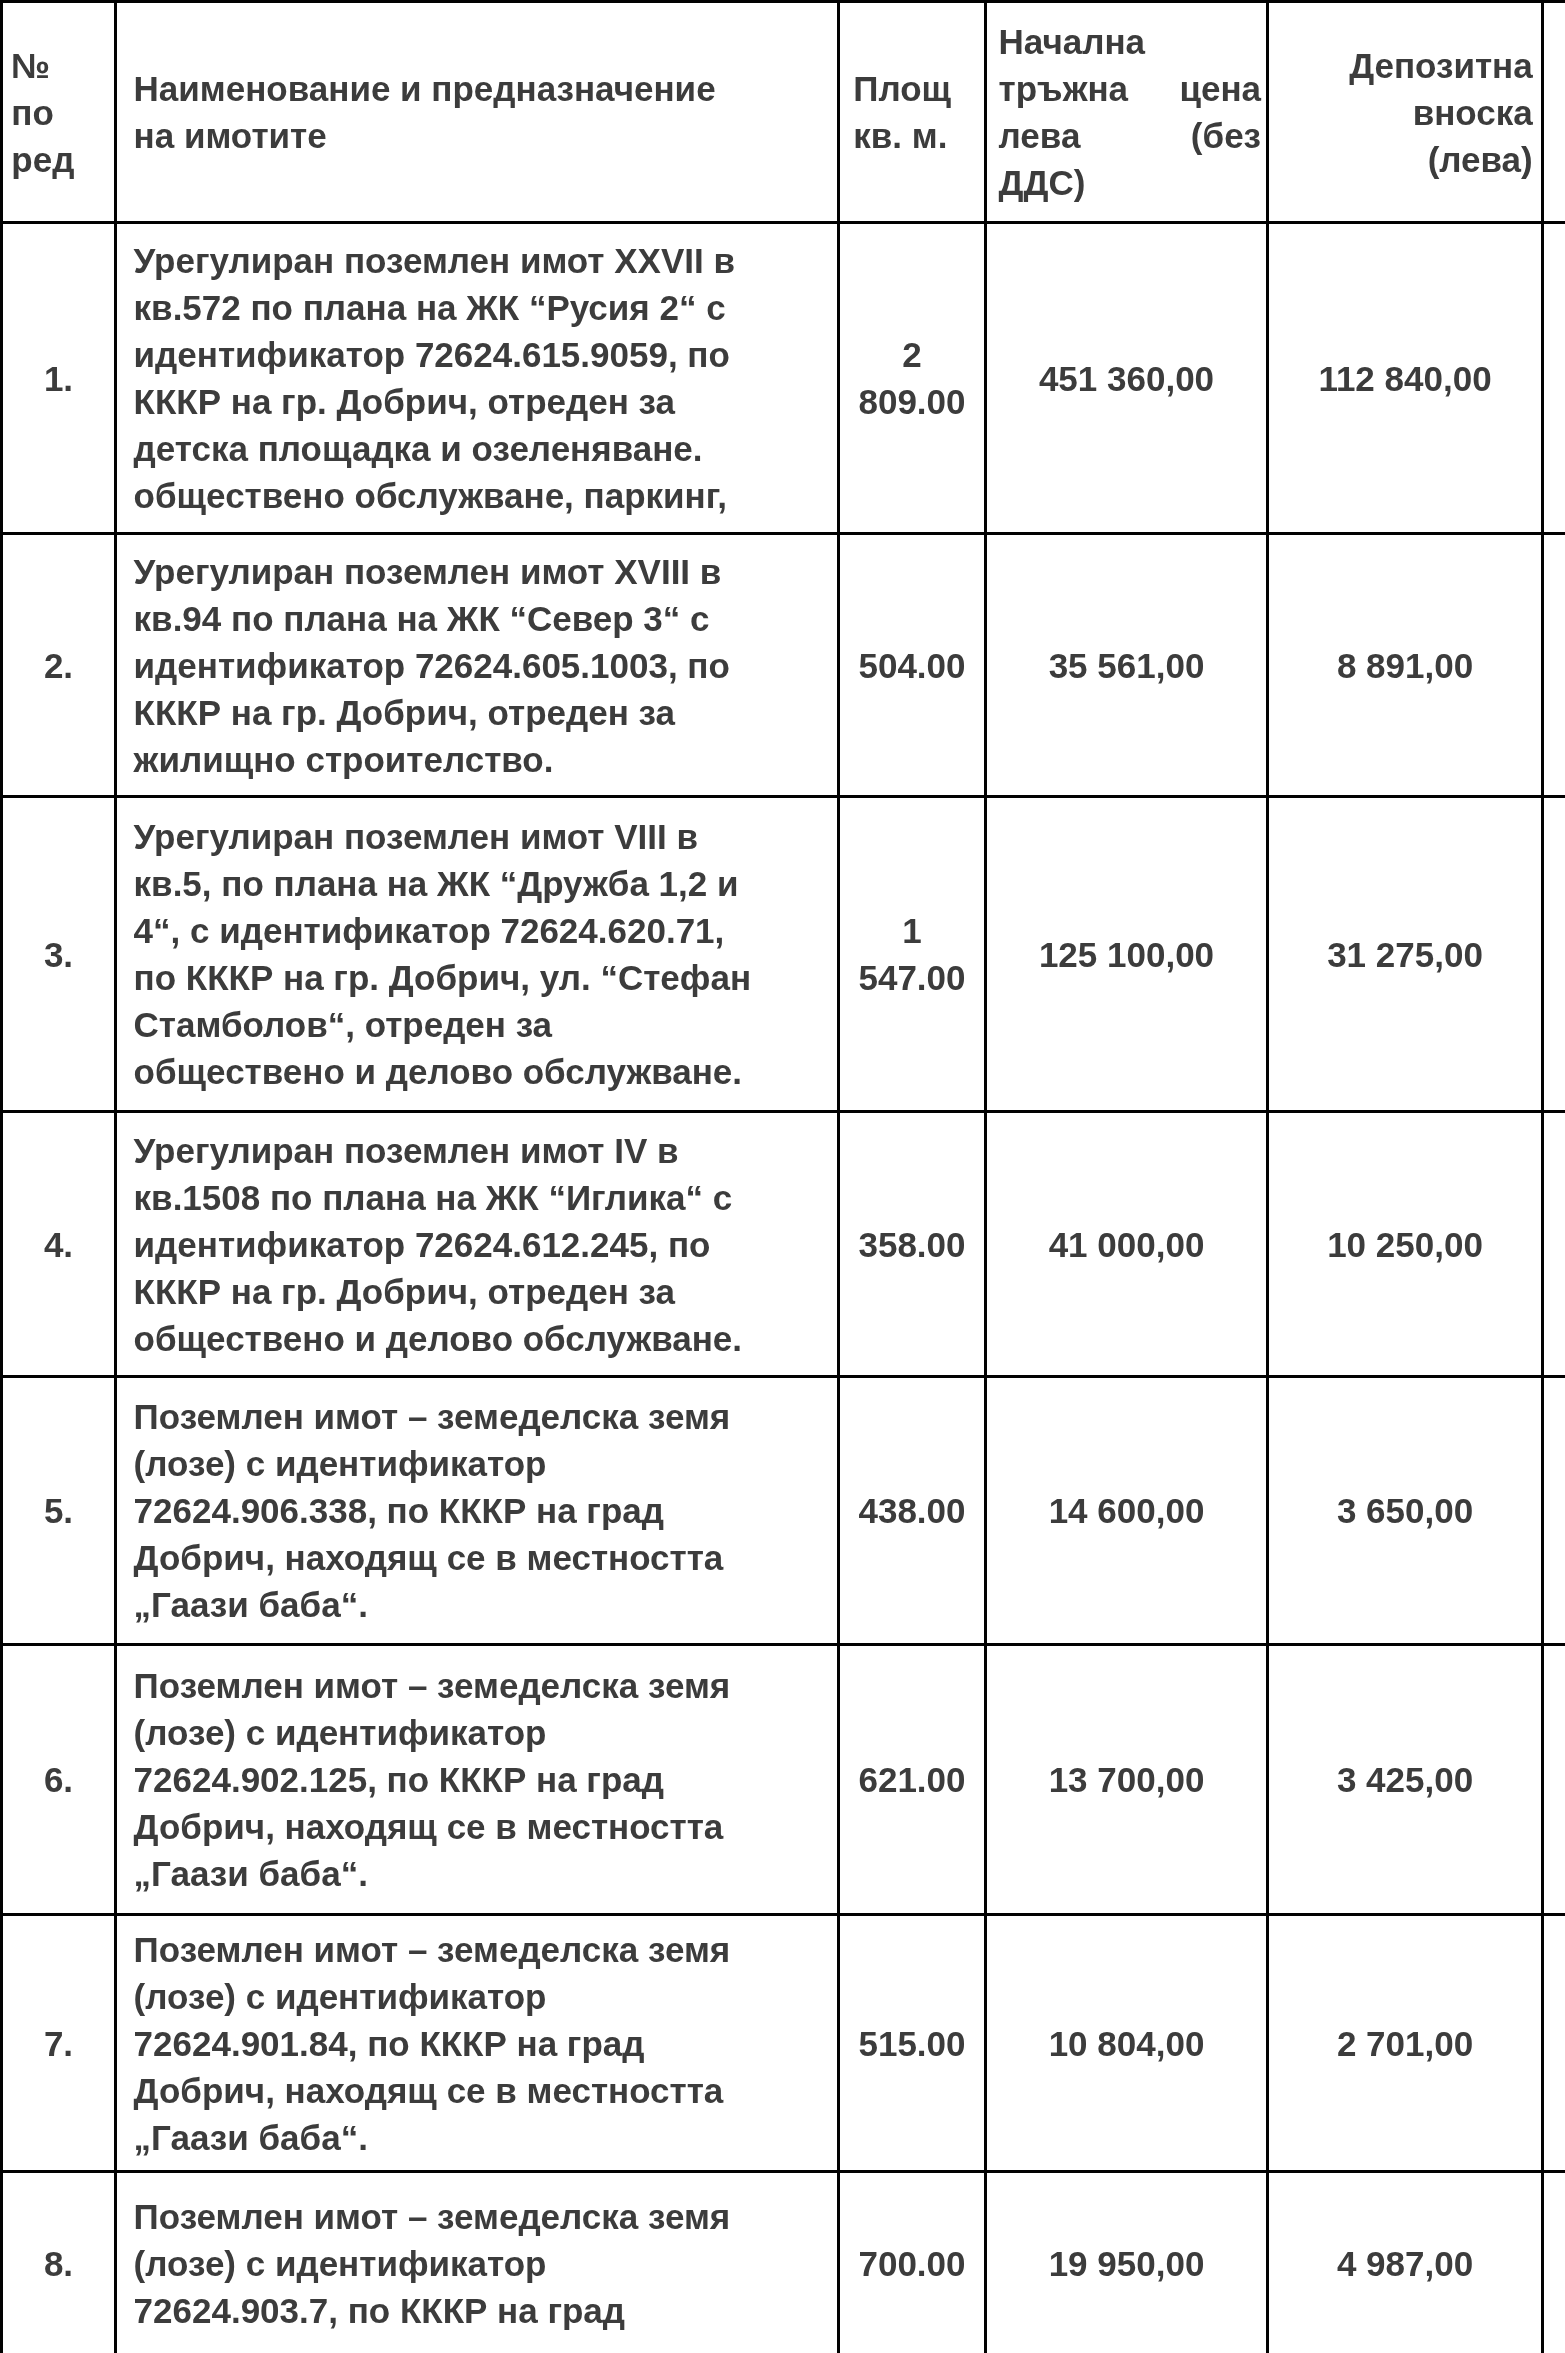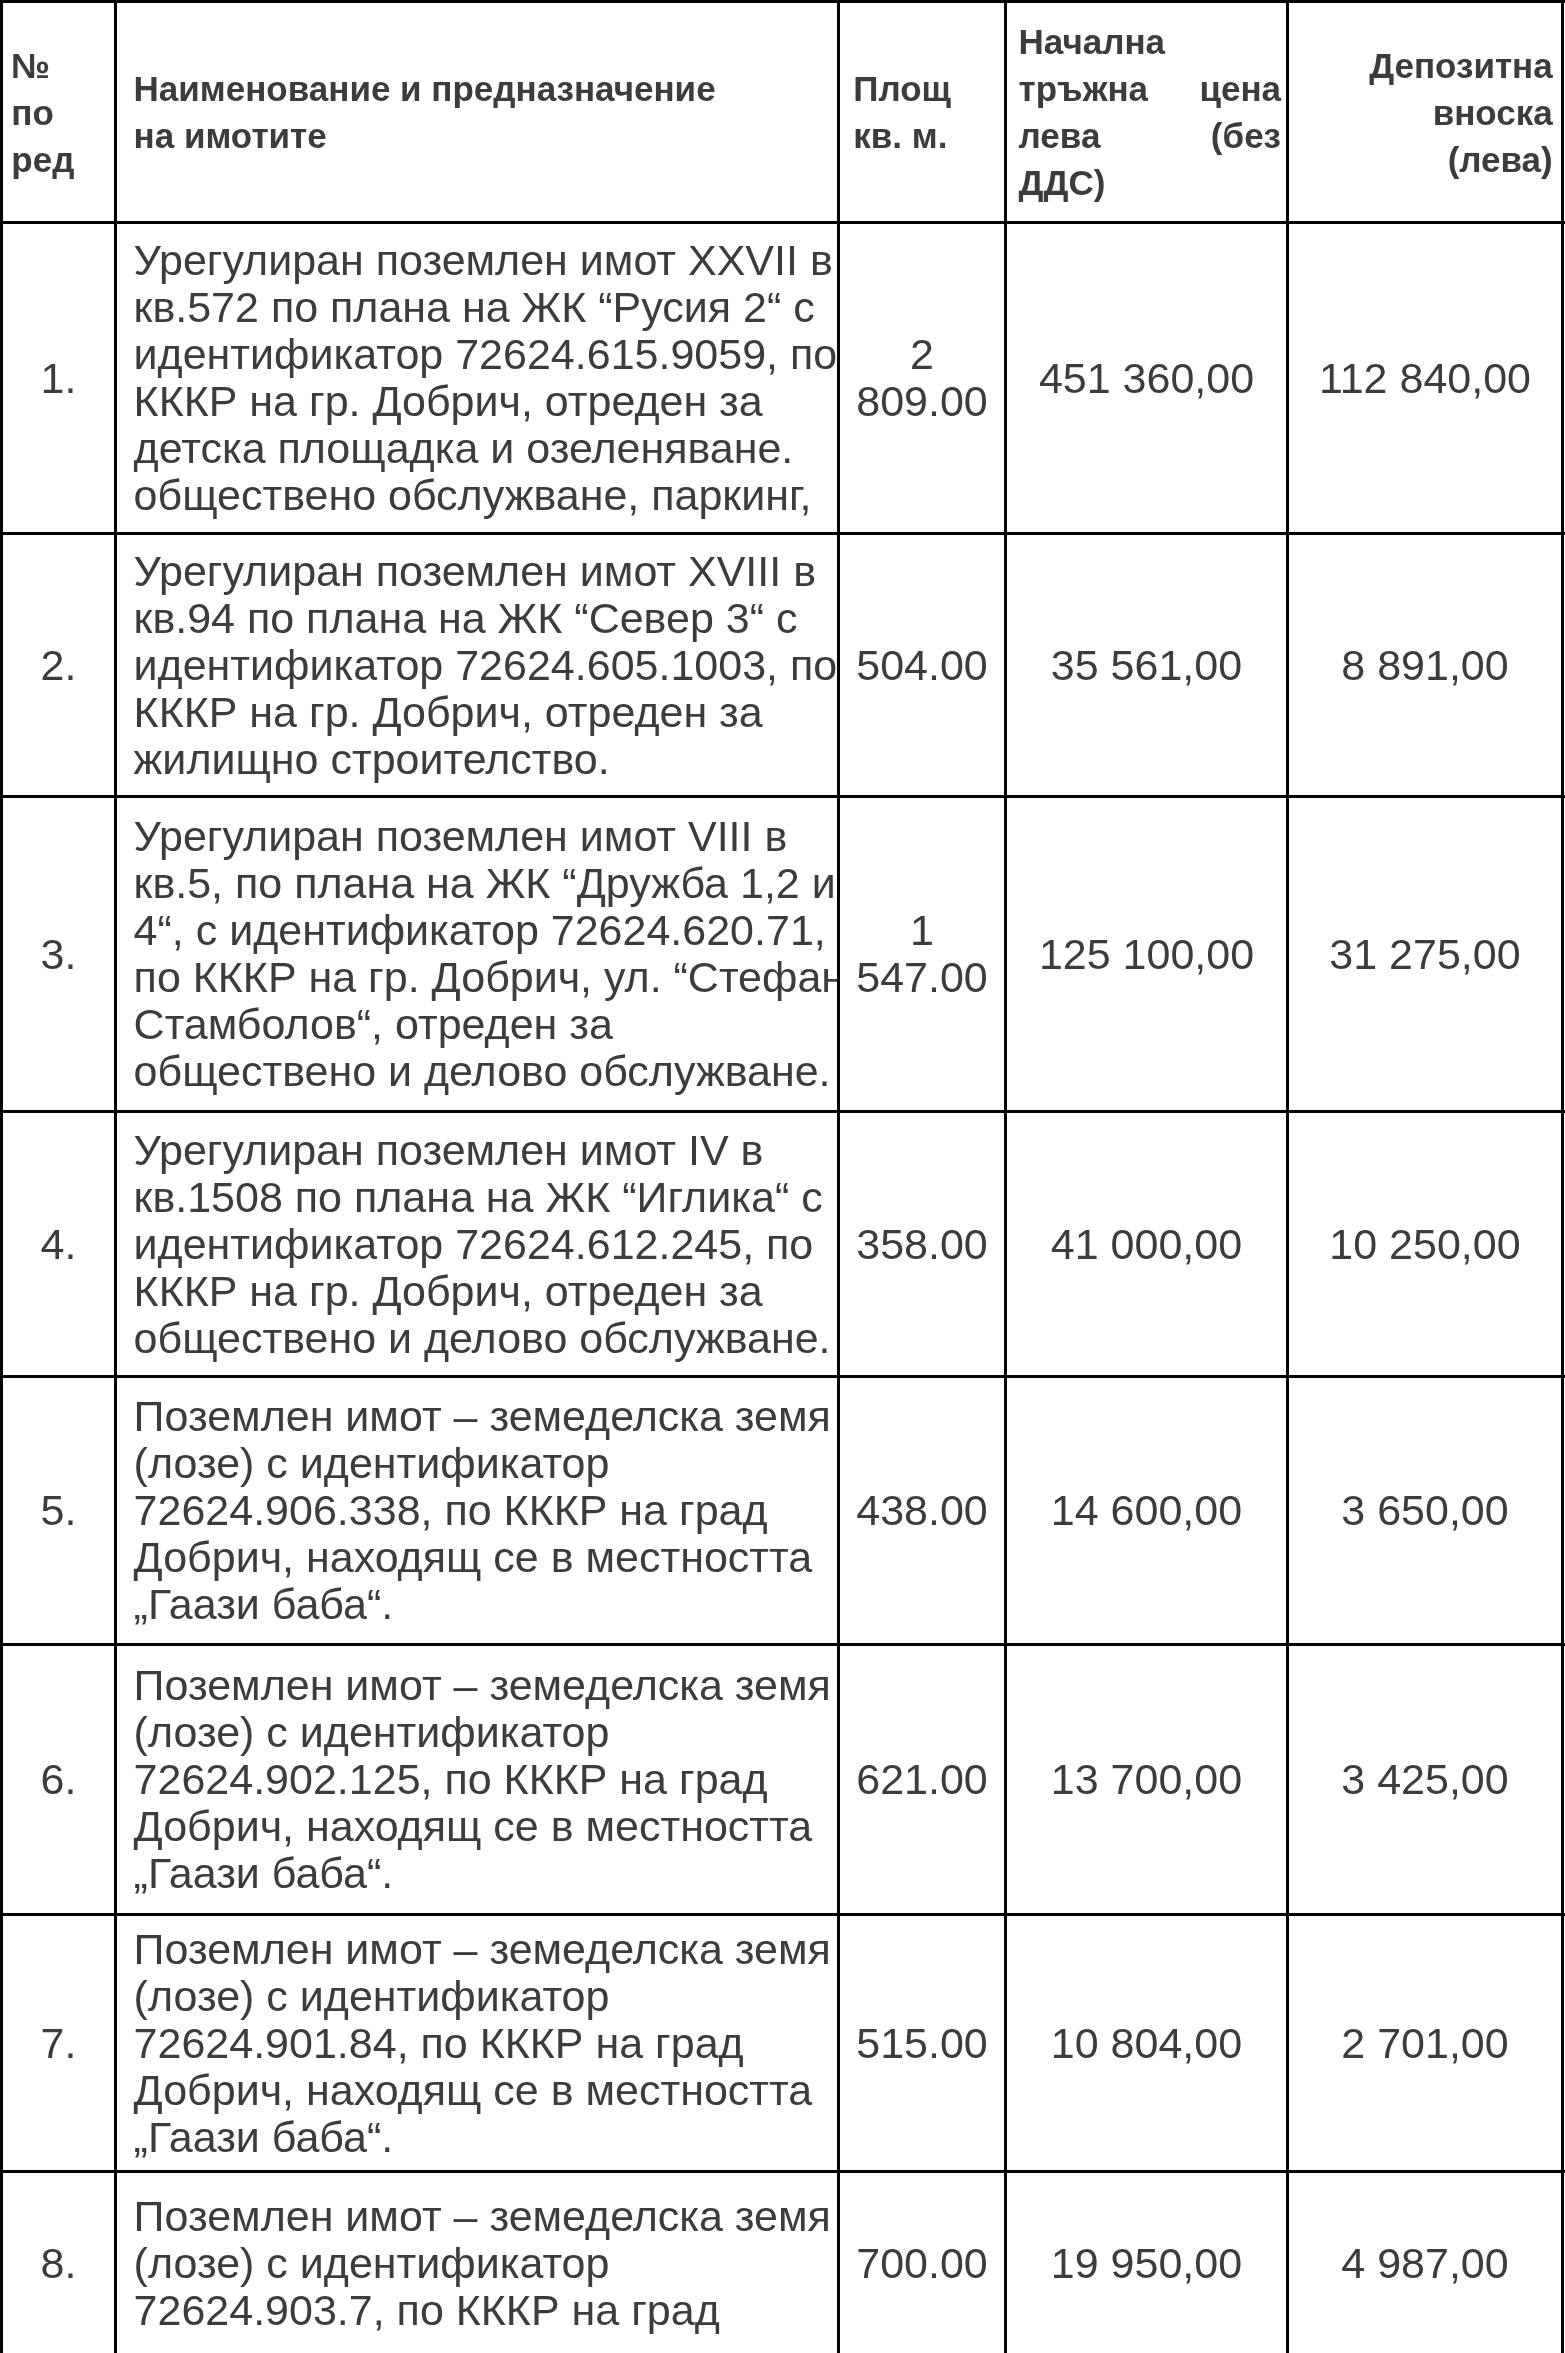--- a/index.html
+++ b/index.html
@@ -31,35 +31,35 @@
     box-sizing: border-box;
     border-right: 3.3px solid #010101;
     display: flex;
     flex-direction: column;
     justify-content: center;
     align-items: flex-start;
     overflow: hidden;
   }
   .c0 { width: 114px; }
   .c1 { width: 723px; }
-  .c2 { width: 167px; }
+  .c2 { width: 147px; }
   .c3 { width: 282px; }
   .c4 { width: 275px; }
 
   .h-hdr { height: 221px; }
   .h-r1 { height: 311px; }
   .h-r2 { height: 263px; }
   .h-r3 { height: 315px; }
   .h-r4 { height: 265px; }
   .h-r5 { height: 268px; }
   .h-r6 { height: 270px; }
   .h-r7 { height: 257px; }
   .h-r8 { height: 184px; }
 
-  .txt { font-size: 43px; line-height: 47px; }
+  .txt { font-size: 35px; line-height: 47px; font-weight: bold; }
   .hdr { font-weight: bold; font-size: 35px; line-height: 47px; }
 
   .line { white-space: nowrap; }
 
   .pad-name { padding-left: 16.6px; padding-right: 28px; }
   .pad-num-h { padding-left: 8.3px; }
   .pad-area-h { padding-left: 13.3px; padding-right: 8.3px; }
   .pad-price-h { padding-left: 11.6px; padding-right: 5px; }
   .pad-dep-h { padding-left: 11.6px; padding-right: 8.3px; align-items: flex-end; }
 

